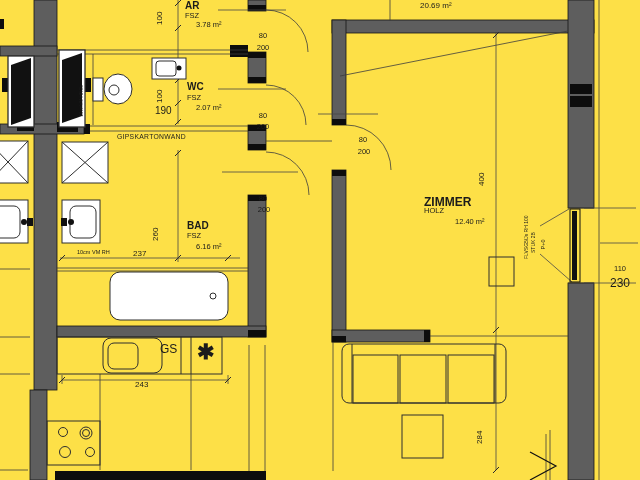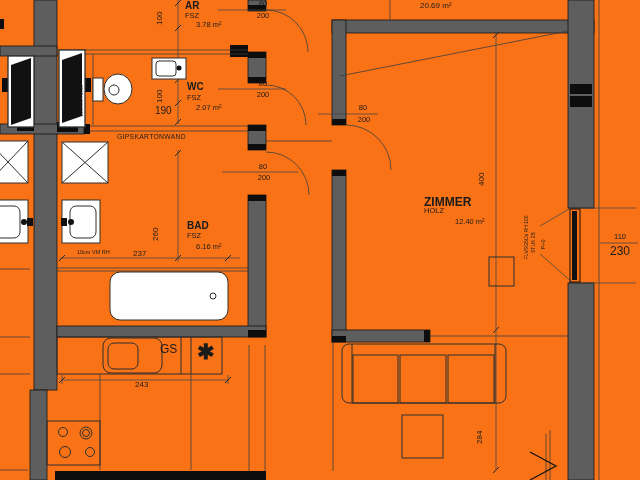--- a/index.html
+++ b/index.html
@@ -1,29 +1,29 @@
 <!DOCTYPE html>
 <html><head>
 <meta charset="utf-8">
 <style>
   html,body{margin:0;padding:0;background:#fff;}
-  #plan{position:relative;width:640px;height:480px;overflow:hidden;background:#f97316;
+  #plan{position:relative;width:640px;height:480px;overflow:hidden;background:#fde047;
         font-family:"Liberation Sans",sans-serif;}
   #plan svg{position:absolute;left:0;top:0;}
   .wall{fill:#5e5e5e;stroke:#161616;stroke-width:0.8;}
   .cap{fill:#0d0d0d;stroke:none;}
   .tl{stroke:#3d3d3d;stroke-width:0.8;fill:none;}
   .dim{stroke:#474747;stroke-width:0.8;fill:none;}
   .tick{stroke:#2a2a2a;stroke-width:1;}
   .fx{stroke:#2e2e2e;stroke-width:1;fill:none;}
   .fxw{stroke:#2e2e2e;stroke-width:1;fill:#ffffff;}
   .blk{fill:#111;stroke:none;}
   .lbl{position:absolute;line-height:1;color:#1b1b1b;white-space:nowrap;}
   .b{font-weight:bold;}
-  .c{text-align:center;}
+  .c{text-align:center;margin-top:32px;}
   .rot{transform-origin:0 100%;transform:rotate(-90deg);}
 </style>
 </head>
 <body>
 
 <div id="plan">
 <svg width="640" height="480" viewBox="0 0 640 480">
 
   <g>
     <rect class="wall" x="34" y="0" width="23" height="390"></rect>

